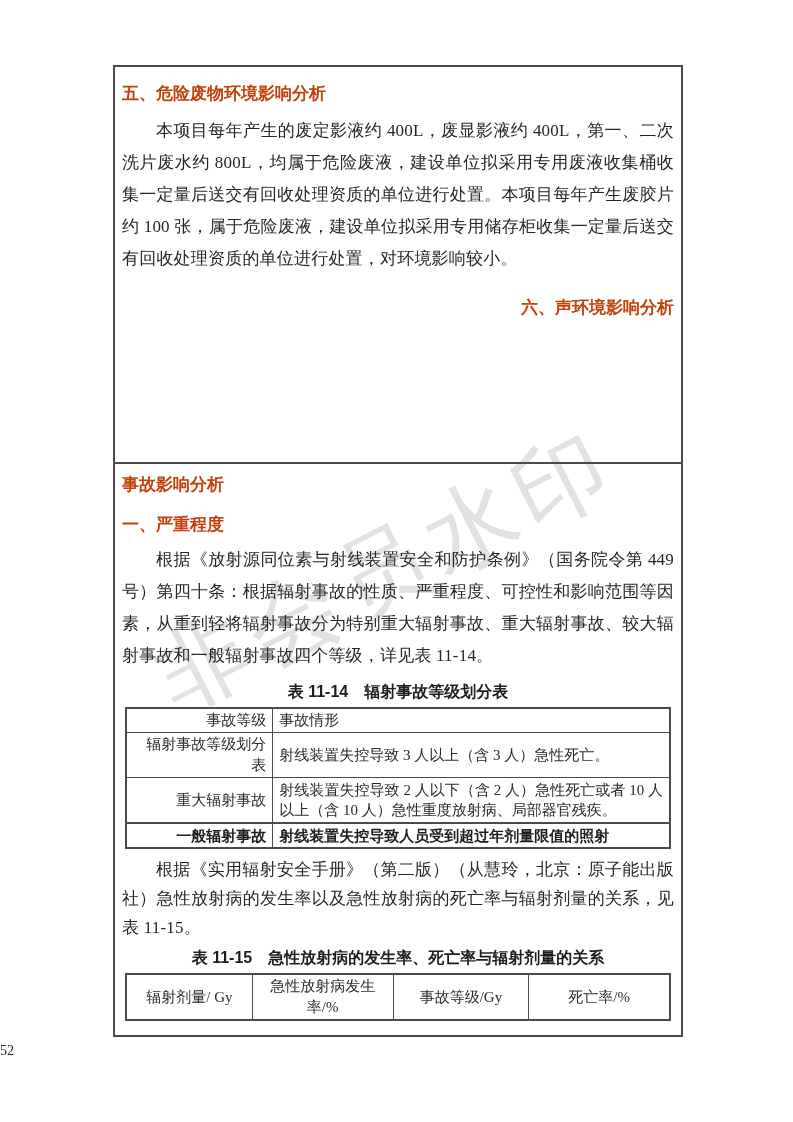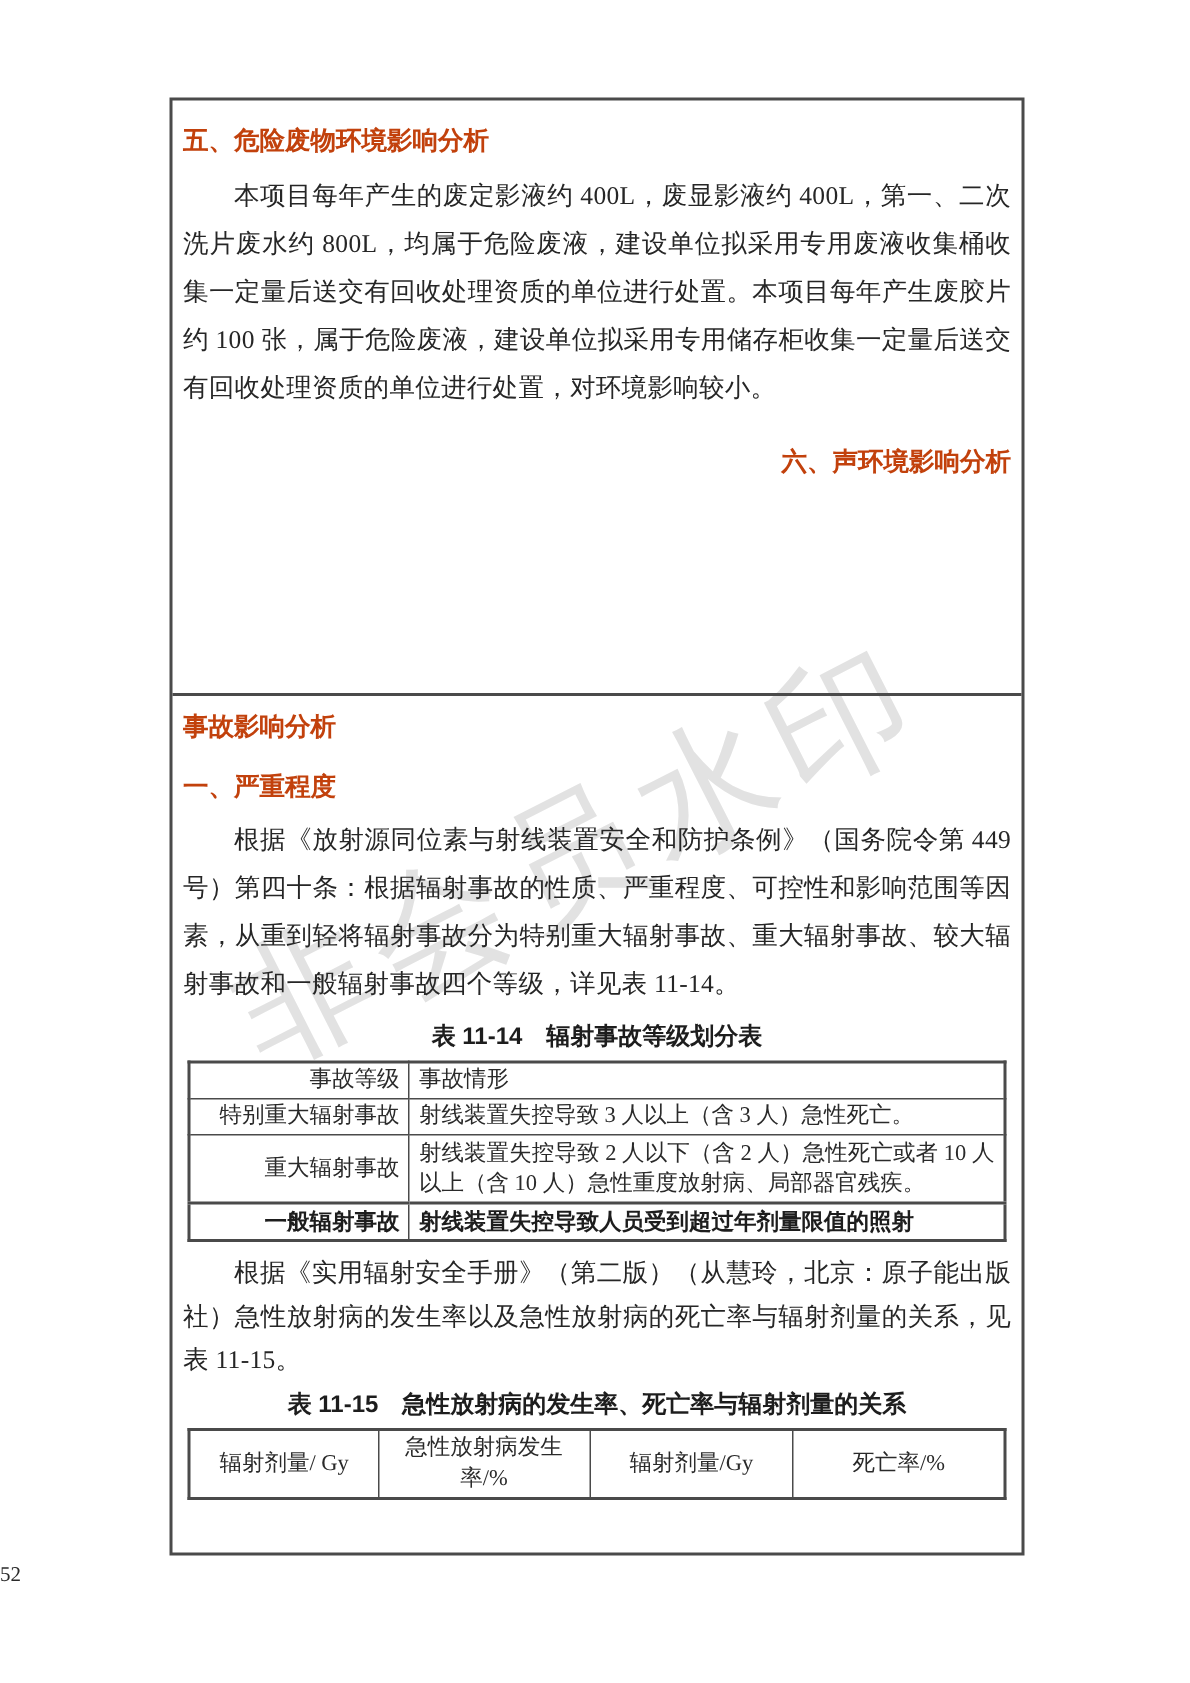--- a/index.html
+++ b/index.html
@@ -88,21 +88,21 @@
     <p class="p-a1">根据《放射源同位素与射线装置安全和防护条例》（国务院令第 449 号）第四十条：根据辐射事故的性质、严重程度、可控性和影响范围等因素，从重到轻将辐射事故分为特别重大辐射事故、重大辐射事故、较大辐射事故和一般辐射事故四个等级，详见表 11-14。</p>
 
     <div class="tbl-title">表 11-14　辐射事故等级划分表</div>
     <table class="t14">
       <tbody>
         <tr>
           <th class="col1">事故等级</th>
           <th>事故情形</th>
         </tr>
         <tr>
-          <td class="col1">特别重大辐射事故</td>
+          <td class="col1">辐射事故等级划分表</td>
           <td class="desc">射线装置失控导致 3 人以上（含 3 人）急性死亡。</td>
         </tr>
         <tr class="wrap2">
           <td class="col1">重大辐射事故</td>
           <td class="desc">射线装置失控导致 2 人以下（含 2 人）急性死亡或者 10 人以上（含 10 人）急性重度放射病、局部器官残疾。</td>
         </tr>
         <tr class="bold-row">
           <td class="col1">一般辐射事故</td>
           <td class="desc">射线装置失控导致人员受到超过年剂量限值的照射</td>
         </tr>
@@ -110,21 +110,21 @@
     </table>
 
     <p class="p-a2">根据《实用辐射安全手册》（第二版）（从慧玲，北京：原子能出版社）急性放射病的发生率以及急性放射病的死亡率与辐射剂量的关系，见表 11-15。</p>
 
     <div class="tbl-title t15t">表 11-15　急性放射病的发生率、死亡率与辐射剂量的关系</div>
     <table class="t15">
       <tbody>
         <tr>
           <th class="c1">辐射剂量/ Gy</th>
           <th class="c2">急性放射病发生率/%</th>
-          <th class="c3">辐射剂量/Gy</th>
+          <th class="c3">事故等级/Gy</th>
           <th class="c4">死亡率/%</th>
         </tr>
 
       </tbody>
     </table>
   </div>
 
 </div>
 
 <div class="pageno">52</div>

